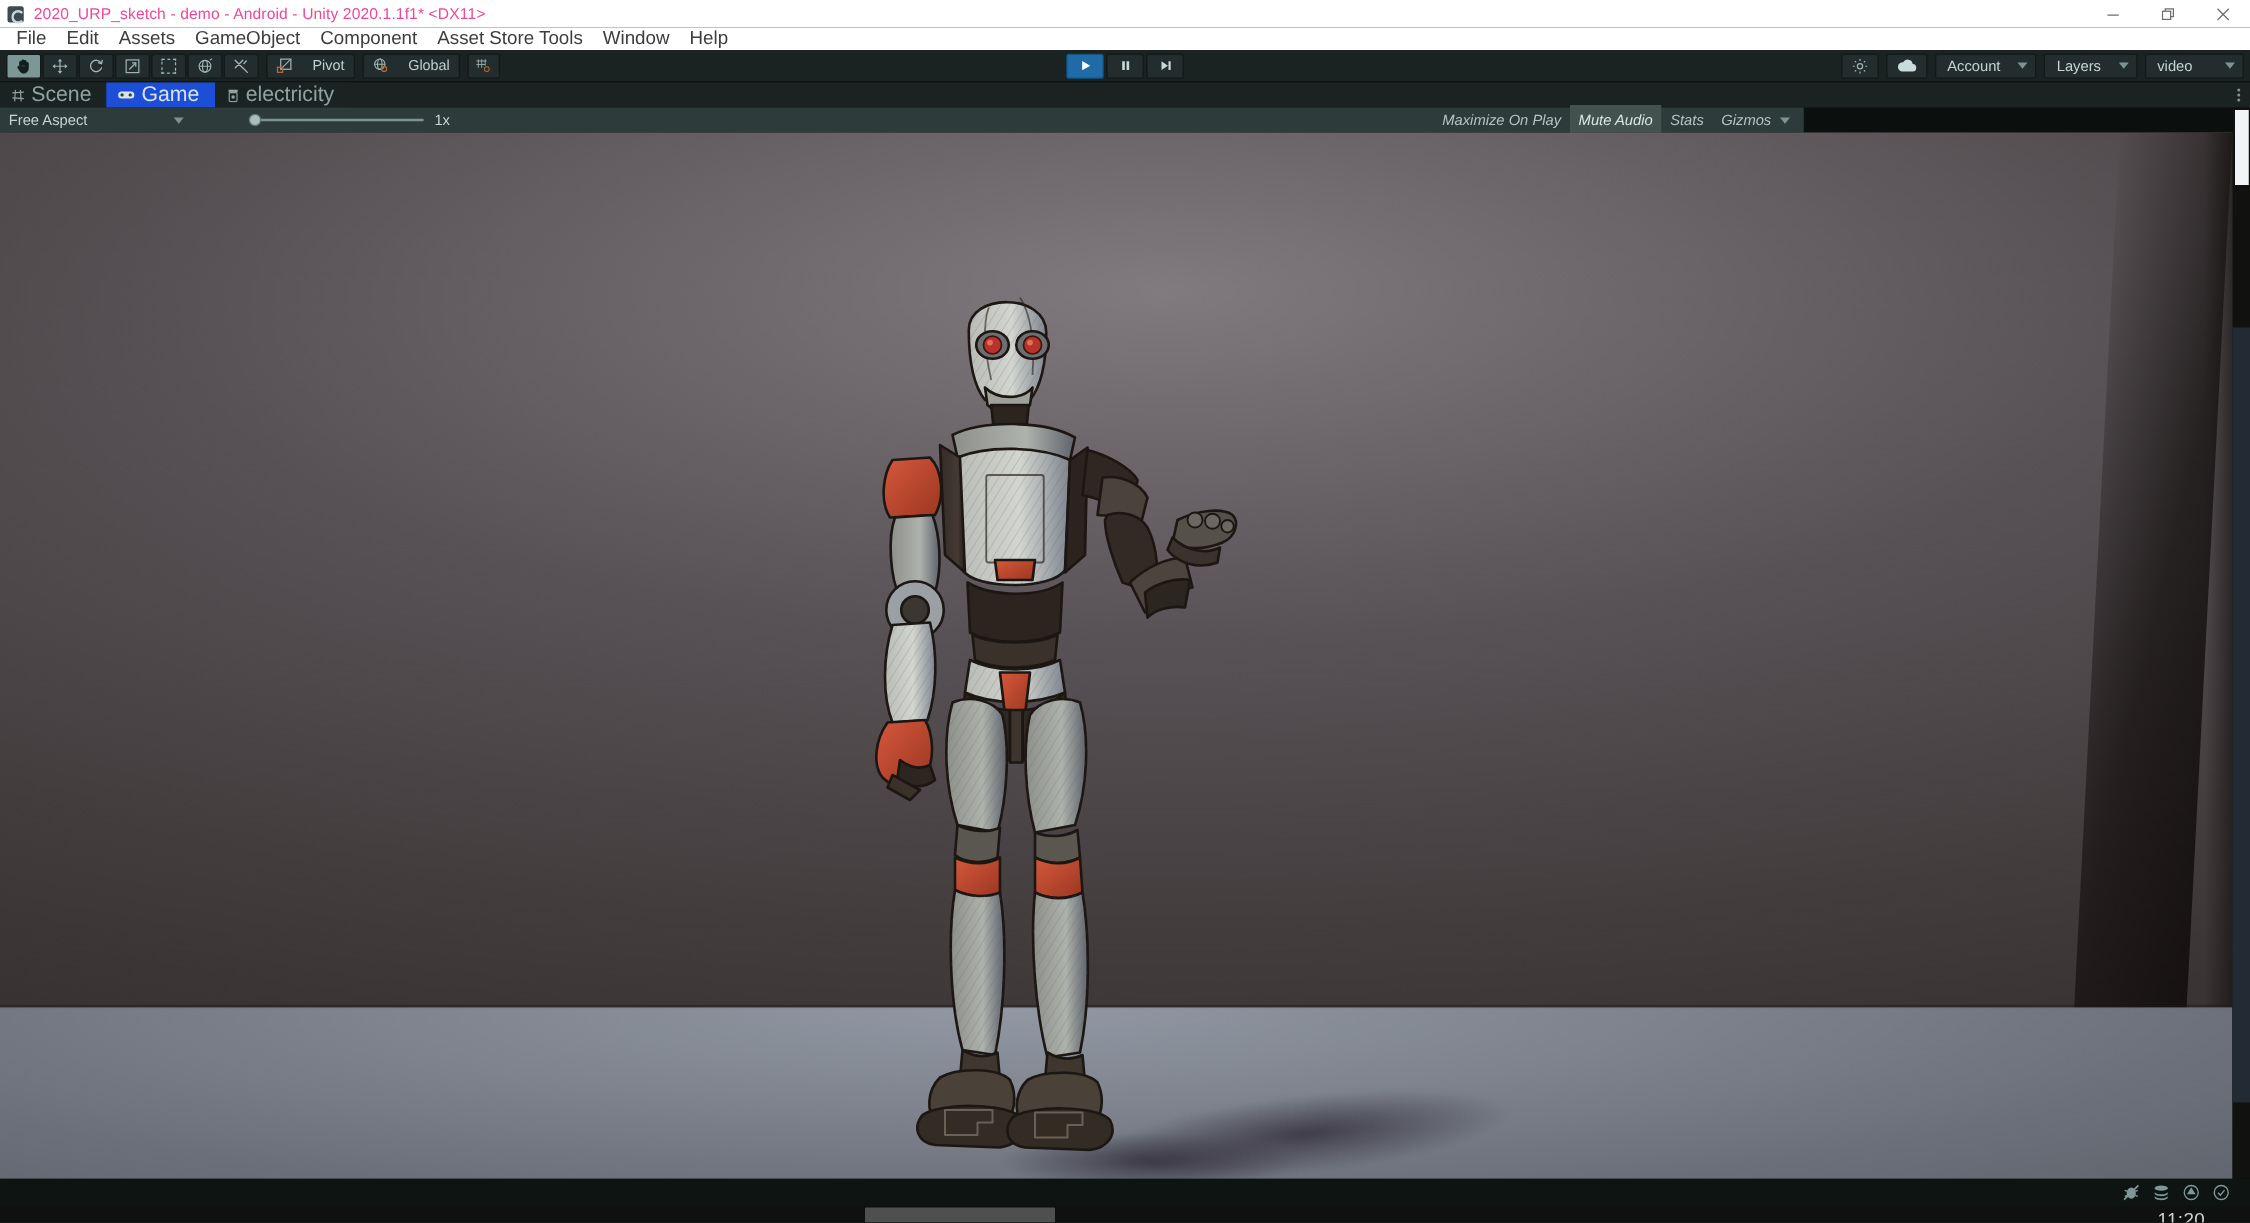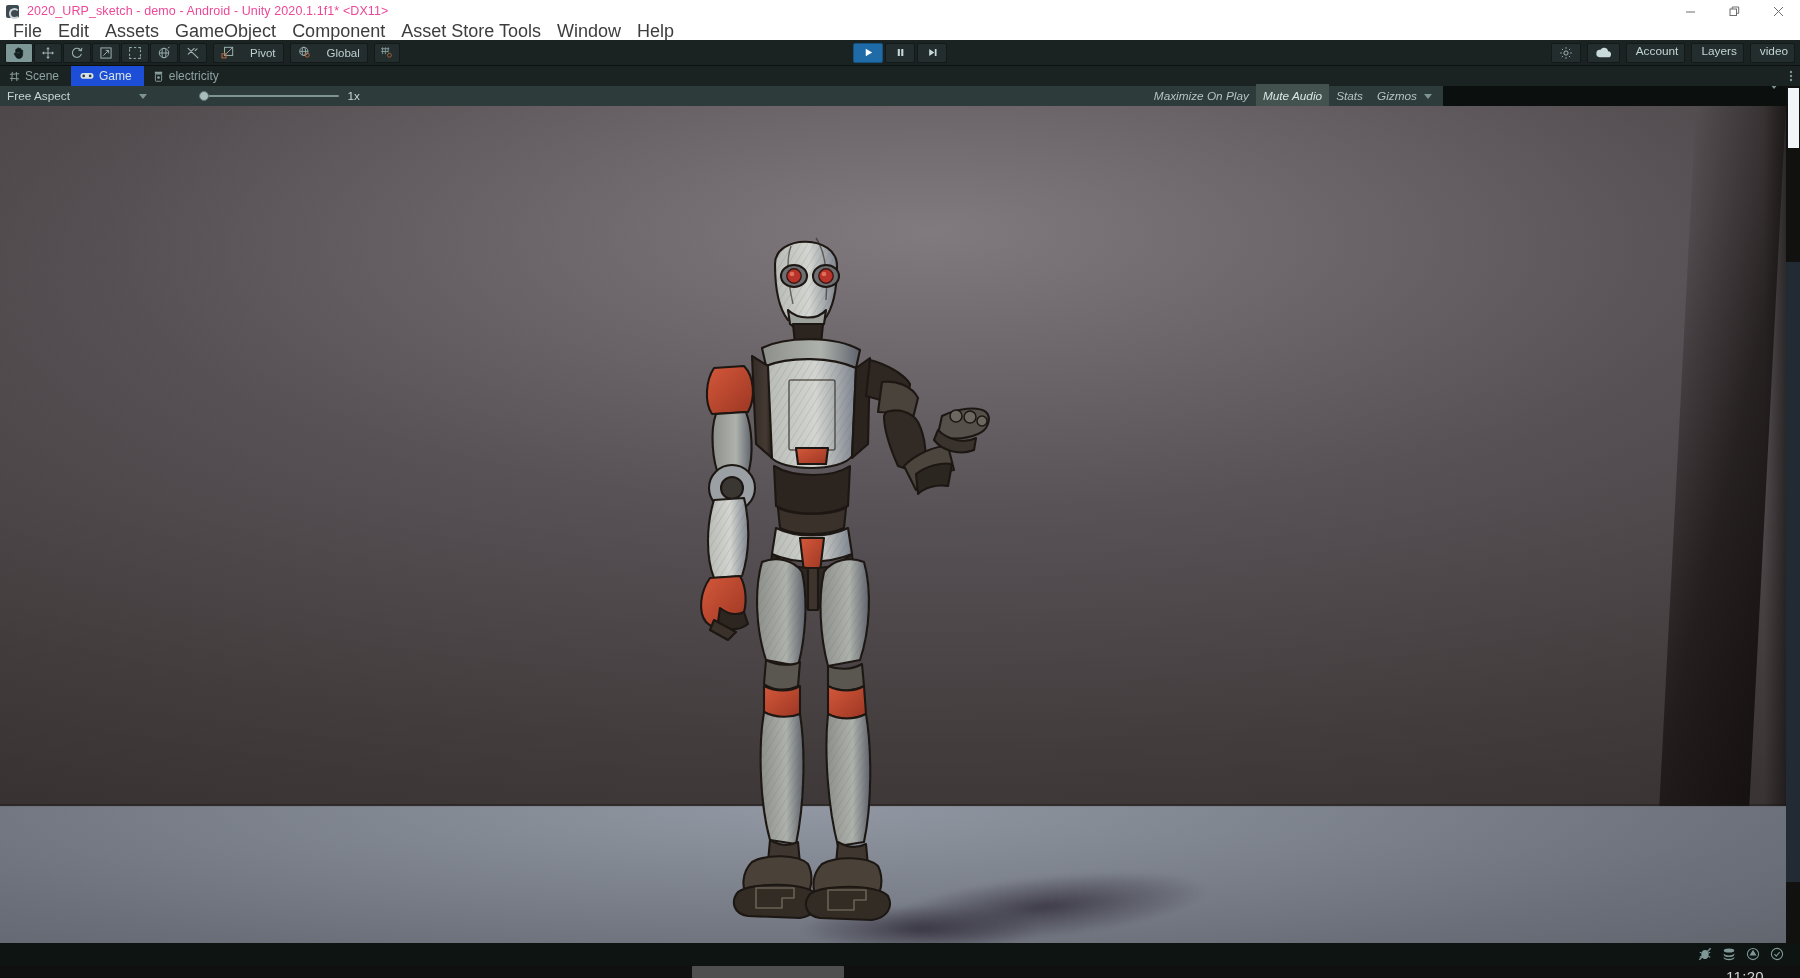--- a/index.html
+++ b/index.html
@@ -28,21 +28,21 @@
     color:#6d6d6d; font-size:12px; line-height:1;
   }
   .win-btn svg { display:block; }
 
   
   .menubar {
     position:absolute; left:0; top:22px; width:1800px; height:18px;
     background:#ffffff; display:flex; align-items:center; padding-left:5px;
   }
   .menu-item {
-    font-size:18px; color:#3d3d3d; padding:0 8px; line-height:18px; white-space:nowrap;
+    font-size:15px; color:#3d3d3d; padding:0 8px; line-height:18px; white-space:nowrap;
   }
 
   
   .toolbar {
     position:absolute; left:0; top:40px; width:1800px; height:26px;
     background:#1b2322; display:flex; align-items:center;
     border-bottom:1px solid #0c100f;
   }
   .tool-group { display:flex; align-items:center; }
   .tbtn {
@@ -76,34 +76,34 @@
   .tb-right { margin-left:auto; display:flex; align-items:center; padding-right:5px; gap:6px; }
   .rbtn {
     height:20px; min-width:28px; padding:0 7px;
     display:flex; align-items:center; justify-content:center;
     background:#232d2d; border:1px solid #121a19; border-radius:2px; color:#b8cbca;
   }
   .drop {
     height:20px; padding:0 6px 0 9px;
     display:flex; align-items:center; gap:14px;
     background:#232d2d; border:1px solid #121a19; border-radius:2px;
-    color:#c2d5d4; font-size:11.8px; white-space:nowrap;flex-direction:column;
+    color:#c2d5d4; font-size:11.8px; white-space:nowrap;
   }
   .drop.layout { gap:26px; }
   .caret { width:0;height:0;border-left:4px solid transparent;border-right:4px solid transparent;
            border-top:5px solid #7e9493; }
 
   
   .tabrow {
     position:absolute; left:0; top:66px; width:1800px; height:20px;
     background:#1b2322; display:flex; align-items:flex-end;
   }
   .tab {
     height:20px; padding:0 12px 0 9px; display:flex; align-items:center; gap:5px;
-    font-size:12px; color:#8ea3a2; background:#1b2322; white-space:nowrap;
+    font-size:17px; color:#8ea3a2; background:#1b2322; white-space:nowrap;
   }
   .tab.active { background:#1d4ed8; color:#d7e4e3; }
   .tab svg { display:block; flex:none; }
   .tabrow-kebab {
     margin-left:auto; margin-right:7px; height:20px; display:flex;
     align-items:center; color:#7f9493;
   }
 
   
   .gametoolbar {

